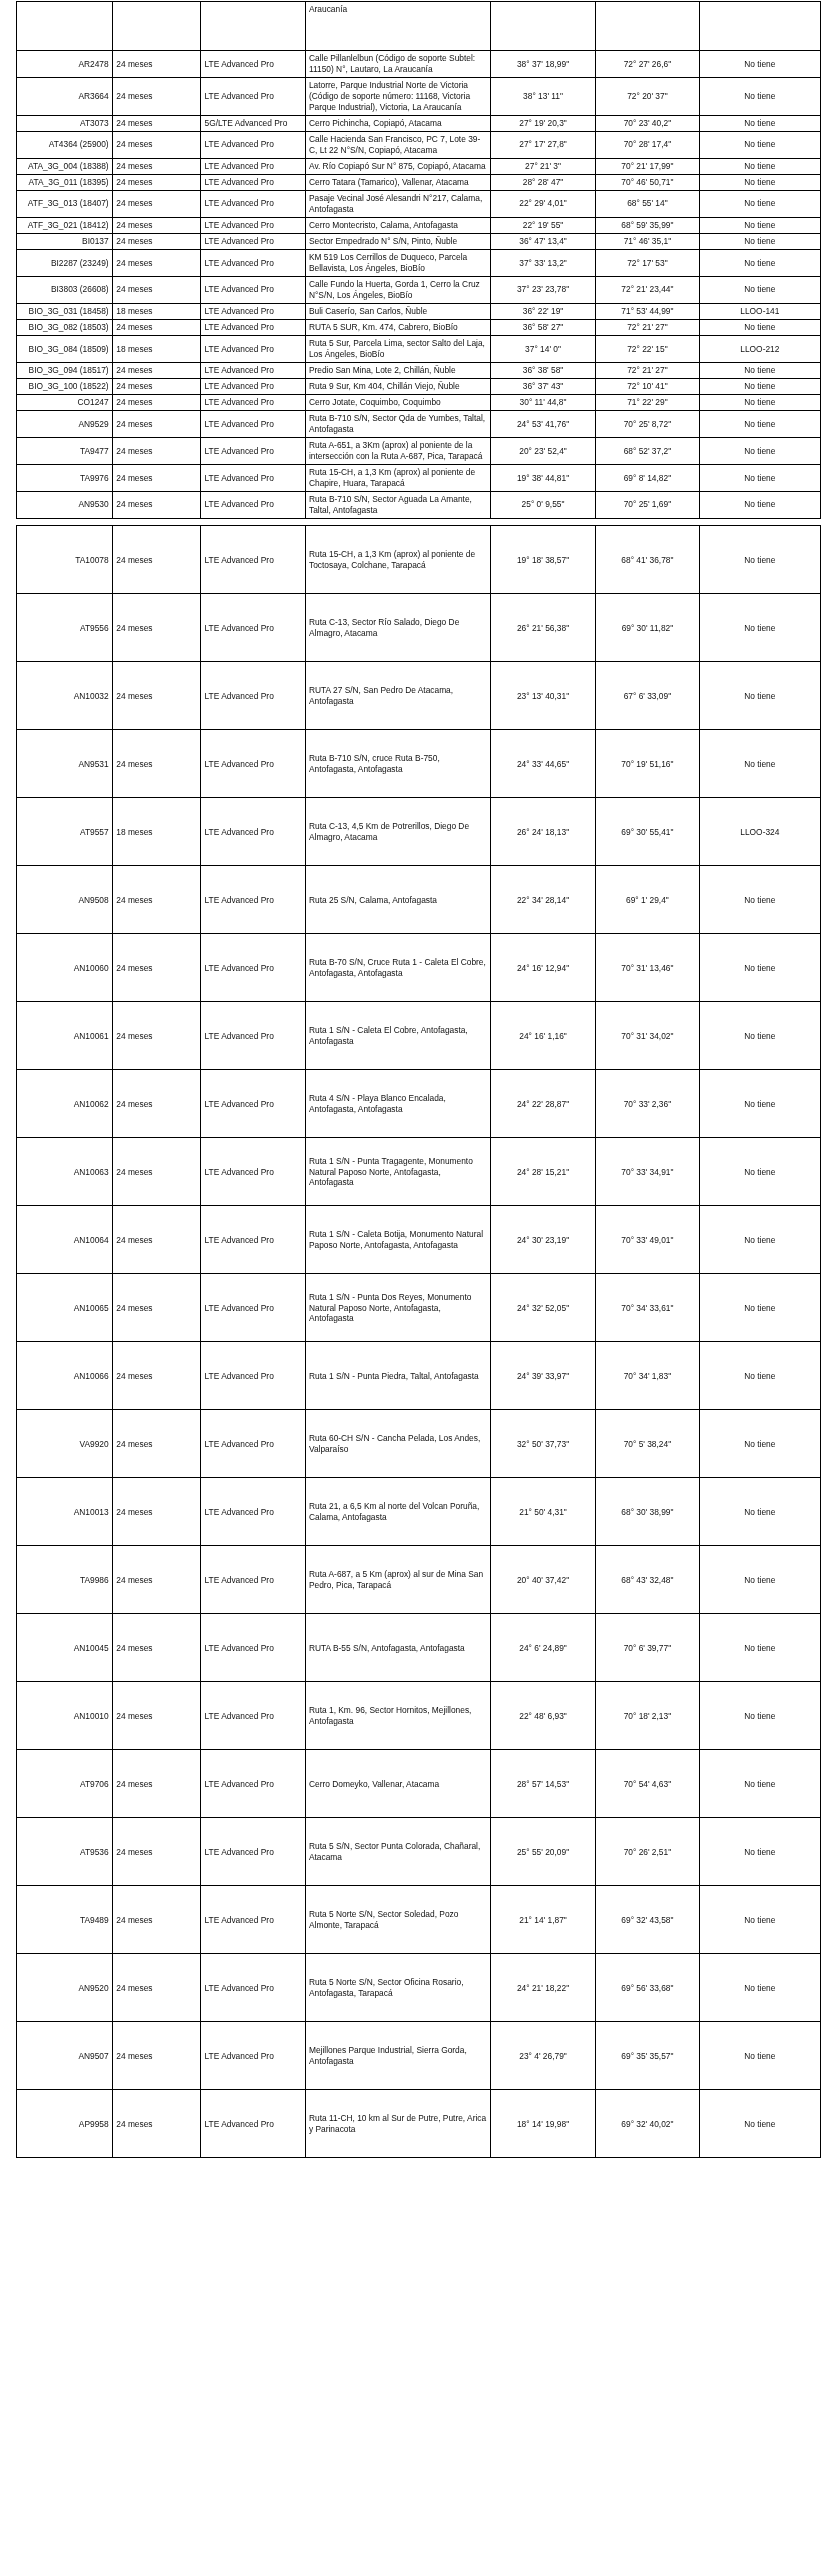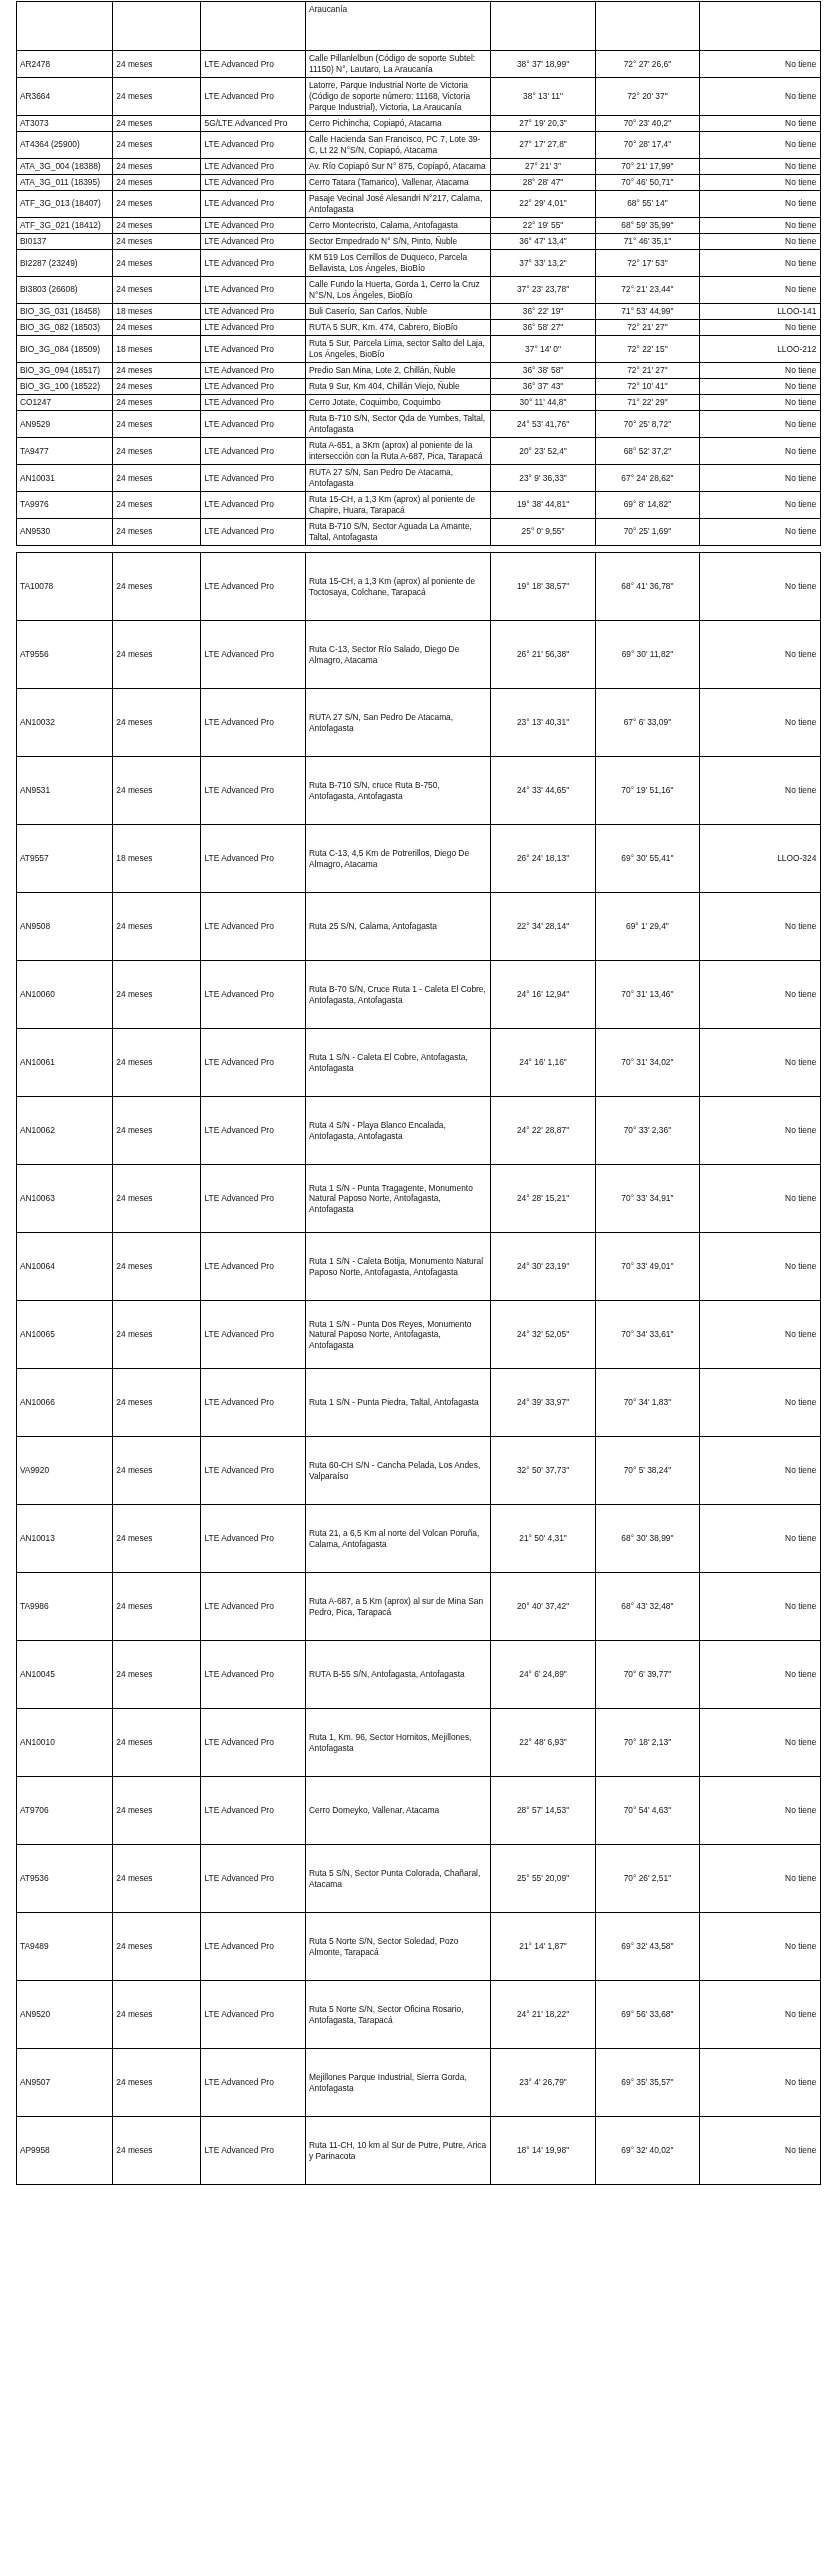--- a/index.html
+++ b/index.html
@@ -31,27 +31,27 @@
     overflow-wrap: break-word;
   }
   .col-code { width: 96px; }
   .col-dur  { width: 88px; }
   .col-tech { width: 104px; }
   .col-addr { width: 185px; }
   .col-lat  { width: 104px; }
   .col-lon  { width: 104px; }
   .col-obs  { width: 120px; }
 
-  td.c-code { text-align: left; }
+  td.c-code { text-align: right; }
   td.c-dur  { text-align: left; }
   td.c-tech { text-align: left; }
   td.c-addr { text-align: left; }
   td.c-lat  { text-align: center; }
   td.c-lon  { text-align: center; }
-  td.c-obs  { text-align: right; }
+  td.c-obs  { text-align: center; }
 
   
   table.section-1 td { padding: 2.2px 3.3px; }
   tr.continuation-row { height: 49px; }
   tr.continuation-row td { vertical-align: top; }
 
   
   table.section-2 tr { height: 68px; }
   table.section-2 td { padding: 3.3px; }
 
@@ -249,29 +249,20 @@
         <tr>
     <td class="c-code">TA9477</td>
     <td class="c-dur">24 meses</td>
     <td class="c-tech">LTE Advanced Pro</td>
     <td class="c-addr">Ruta A-651, a 3Km (aprox) al poniente de la intersección con la Ruta A-687, Pica, Tarapacá</td>
     <td class="c-lat">20° 23' 52,4"</td>
     <td class="c-lon">68° 52' 37,2"</td>
     <td class="c-obs">No tiene</td>
   </tr>
         <tr>
-    <td class="c-code">AN10031</td>
-    <td class="c-dur">24 meses</td>
-    <td class="c-tech">LTE Advanced Pro</td>
-    <td class="c-addr">RUTA 27 S/N, San Pedro De Atacama, Antofagasta</td>
-    <td class="c-lat">23° 9' 36,33"</td>
-    <td class="c-lon">67° 24' 28,62"</td>
-    <td class="c-obs">No tiene</td>
-  </tr>
-        <tr>
     <td class="c-code">TA9976</td>
     <td class="c-dur">24 meses</td>
     <td class="c-tech">LTE Advanced Pro</td>
     <td class="c-addr">Ruta 15-CH, a 1,3 Km (aprox) al poniente de Chapire, Huara, Tarapacá</td>
     <td class="c-lat">19° 38' 44,81"</td>
     <td class="c-lon">69° 8' 14,82"</td>
     <td class="c-obs">No tiene</td>
   </tr>
         <tr>
     <td class="c-code">AN9530</td>

